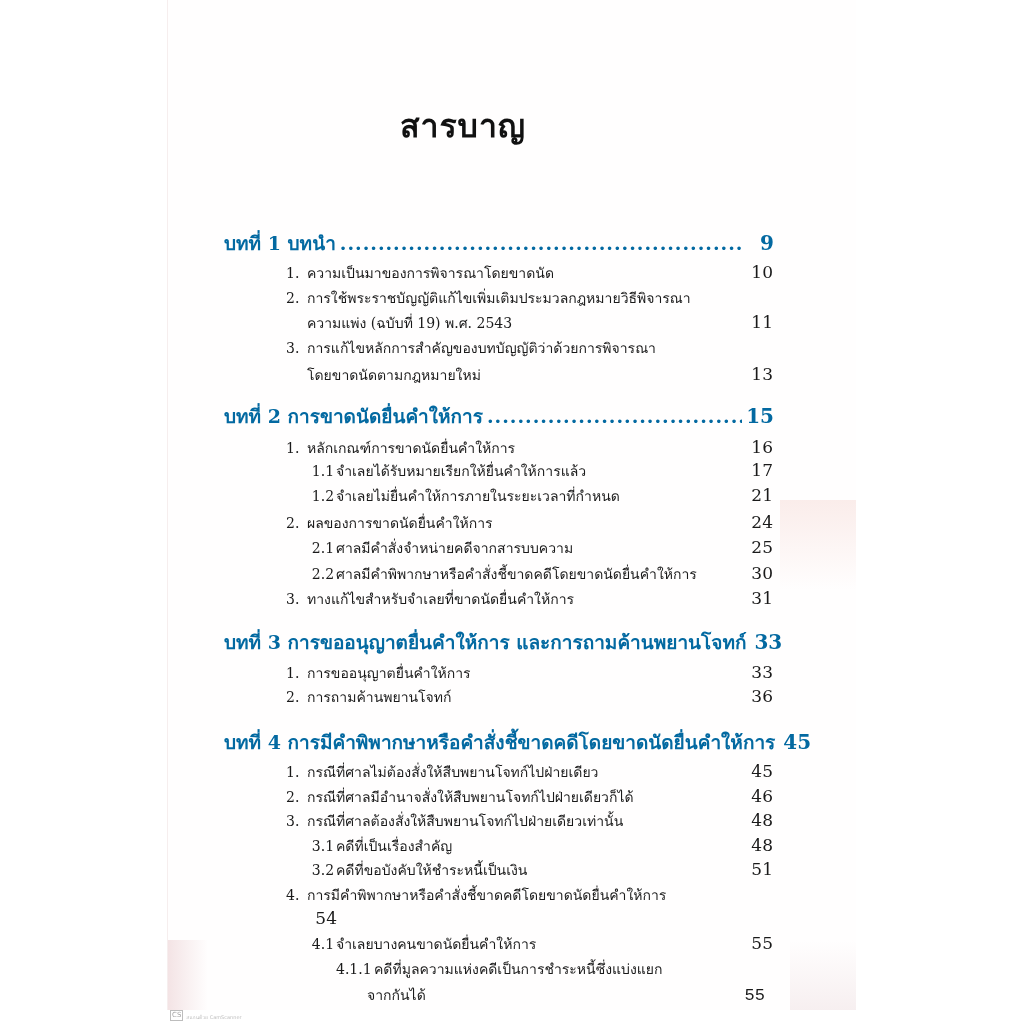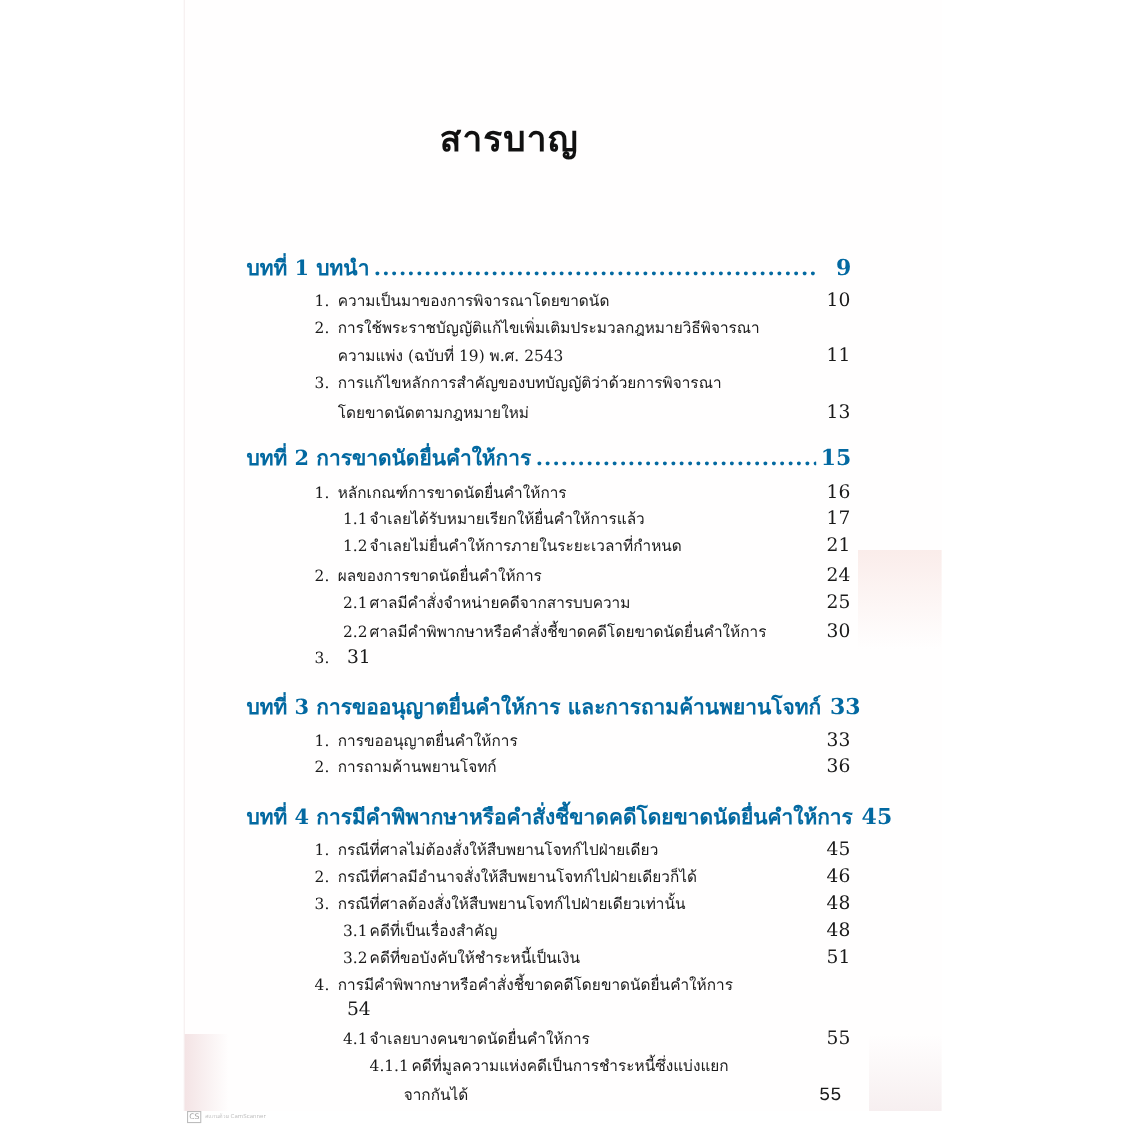--- a/index.html
+++ b/index.html
@@ -107,21 +107,21 @@
   .lvl2 .num { width: 26px; text-align: center; }
   .lvl3 { left: 336px; width: 437px; }
   .lvl3 .num { width: 38px; }
   .cont { padding-left: 21px; }
   .cont3 { left: 367px; width: 398px; font-family: Liberation Mono, monospace; }
   .scanner-logo {
     position: absolute;
     left: 170px;
     top: 1010px;
     display: flex;
-    align-items: flex-start;
+    align-items: flex-end;
     gap: 3px;
     opacity: 0.55;
   }
   .scanner-logo .box {
     font-family: "DejaVu Sans", sans-serif;
     font-size: 7px;
     border: 1px solid #888;
     color: #555;
     padding: 0 1px;
     line-height: 9px;
@@ -199,20 +199,21 @@
   <span class="txt">ศาลมีคำสั่งจำหน่ายคดีจากสารบบความ</span>
   <span class="page-no">25</span>
 </div>
 <div class="row item lvl2" style="top:563px">
   <span class="num">2.2</span>
   <span class="txt">ศาลมีคำพิพากษาหรือคำสั่งชี้ขาดคดีโดยขาดนัดยื่นคำให้การ</span>
   <span class="page-no">30</span>
 </div>
 <div class="row item" style="top:588px">
   <span class="num">3.</span>
+  <span class="txt">ทางแก้ไขสำหรับจำเลยที่ขาดนัดยื่นคำให้การ</span>
   <span class="page-no">31</span>
 </div>
 
 <div class="row chapter" style="top:627px">
   <span class="label">บทที่ 3 การขออนุญาตยื่นคำให้การ และการถามค้านพยานโจทก์</span>
   <span class="leader"></span>
   <span class="page-no">33</span>
 </div>
 <div class="row item" style="top:662px">
   <span class="num">1.</span>

